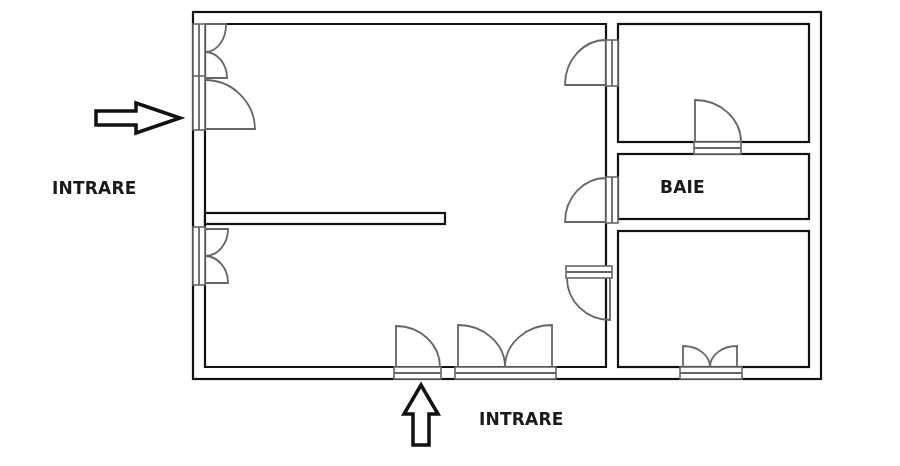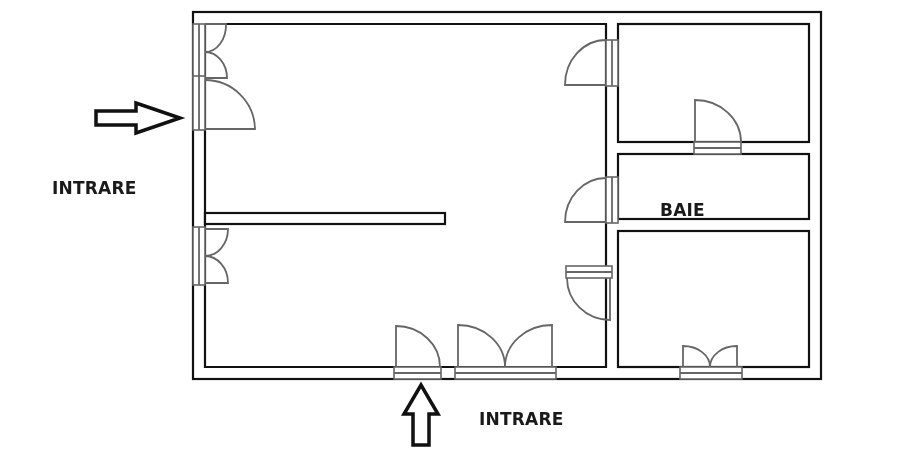--- a/index.html
+++ b/index.html
@@ -101,13 +101,13 @@
   <g>
     <polygon class="arrow" points="96,111 136,111 136,103 180,118 136,133 136,125 96,125"></polygon>
   </g>
   <g>
     <polygon class="arrow" points="413,445 413,414 404,414 421,385 438,414 429,414 429,445"></polygon>
   </g>
 </svg>
 
 <div class="label" style="left:52px; top:178px;">INTRARE</div>
 <div class="label" style="left:479px; top:409px;">INTRARE</div>
-<div class="label" style="left:660px; top:200px;">BAIE</div>
+<div class="label" style="left:660px; top:177px;">BAIE</div>
 
 </body></html>

